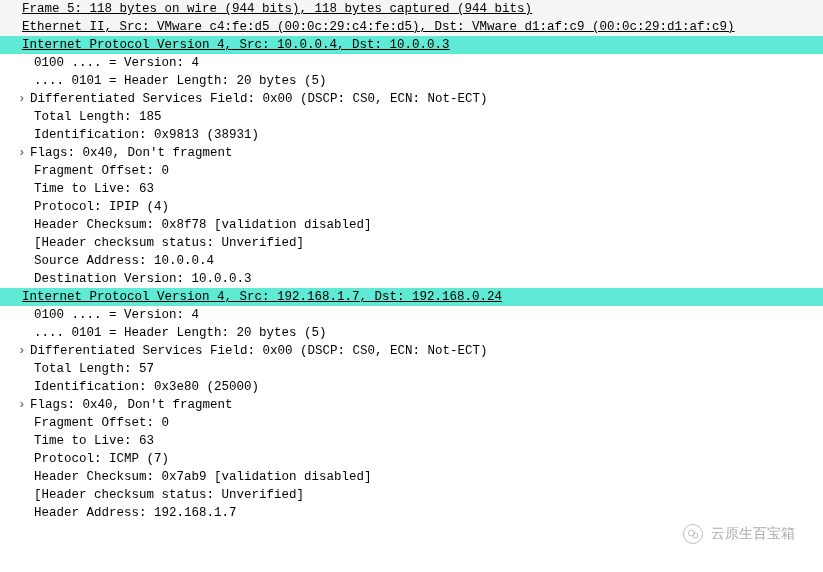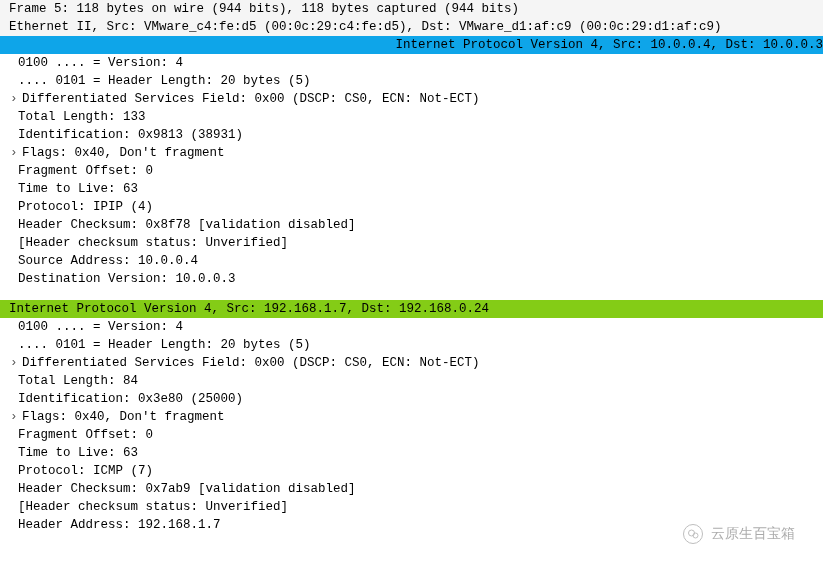--- a/index.html
+++ b/index.html
@@ -12,25 +12,25 @@
     width: 823px;
     height: 572px;
     overflow: hidden;
     position: relative;
   }
   .row {
     white-space: pre;
     padding-left: 4px;
   }
   .top-header { background: #f5f5f5; }
-  .selected { background: #0ea5e9; text-align: right; }
-  .sub-header { background: #84cc16; margin-top: 12px; }
-  .indent-0 { padding-left: 9px; }
-  .indent-1 { padding-left: 18px; }
-  .expander-row { padding-left: 10px; }
+  .selected { background: #5eead4; }
+  .sub-header { background: #5eead4; }
+  .indent-0 { padding-left: 22px; text-decoration: underline; }
+  .indent-1 { padding-left: 34px; }
+  .expander-row { padding-left: 10px; margin-left: 8px; }
   .exp-arrow {
     display: inline-block;
     width: 12px;
     color: #555;
   }
   .watermark {
     position: absolute;
     right: 28px;
     bottom: 28px;
     display: flex;
@@ -54,37 +54,37 @@
 </head>
 <body>
 
 <div class="row top-header indent-0">Frame 5: 118 bytes on wire (944 bits), 118 bytes captured (944 bits)</div>
 <div class="row top-header indent-0">Ethernet II, Src: VMware_c4:fe:d5 (00:0c:29:c4:fe:d5), Dst: VMware_d1:af:c9 (00:0c:29:d1:af:c9)</div>
 <div class="row selected indent-0">Internet Protocol Version 4, Src: 10.0.0.4, Dst: 10.0.0.3</div>
 
 <div class="row indent-1">0100 .... = Version: 4</div>
 <div class="row indent-1">.... 0101 = Header Length: 20 bytes (5)</div>
 <div class="row expander-row"><span class="exp-arrow">›</span><span>Differentiated Services Field: 0x00 (DSCP: CS0, ECN: Not-ECT)</span></div>
-<div class="row indent-1">Total Length: 133</div>
+<div class="row indent-1">Total Length: 185</div>
 <div class="row indent-1">Identification: 0x9813 (38931)</div>
 <div class="row expander-row"><span class="exp-arrow">›</span><span>Flags: 0x40, Don't fragment</span></div>
 <div class="row indent-1">Fragment Offset: 0</div>
 <div class="row indent-1">Time to Live: 63</div>
 <div class="row indent-1">Protocol: IPIP (4)</div>
 <div class="row indent-1">Header Checksum: 0x8f78 [validation disabled]</div>
 <div class="row indent-1">[Header checksum status: Unverified]</div>
 <div class="row indent-1">Source Address: 10.0.0.4</div>
 <div class="row indent-1">Destination Version: 10.0.0.3</div>
 
 <div class="row sub-header indent-0">Internet Protocol Version 4, Src: 192.168.1.7, Dst: 192.168.0.24</div>
 
 <div class="row indent-1">0100 .... = Version: 4</div>
 <div class="row indent-1">.... 0101 = Header Length: 20 bytes (5)</div>
 <div class="row expander-row"><span class="exp-arrow">›</span><span>Differentiated Services Field: 0x00 (DSCP: CS0, ECN: Not-ECT)</span></div>
-<div class="row indent-1">Total Length: 84</div>
+<div class="row indent-1">Total Length: 57</div>
 <div class="row indent-1">Identification: 0x3e80 (25000)</div>
 <div class="row expander-row"><span class="exp-arrow">›</span><span>Flags: 0x40, Don't fragment</span></div>
 <div class="row indent-1">Fragment Offset: 0</div>
 <div class="row indent-1">Time to Live: 63</div>
 <div class="row indent-1">Protocol: ICMP (7)</div>
 <div class="row indent-1">Header Checksum: 0x7ab9 [validation disabled]</div>
 <div class="row indent-1">[Header checksum status: Unverified]</div>
 <div class="row indent-1">Header Address: 192.168.1.7</div>
 
 <div class="watermark">

